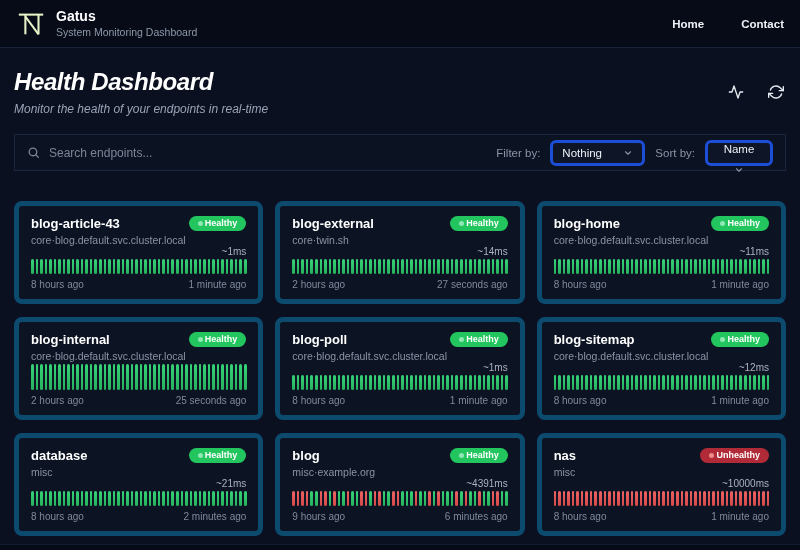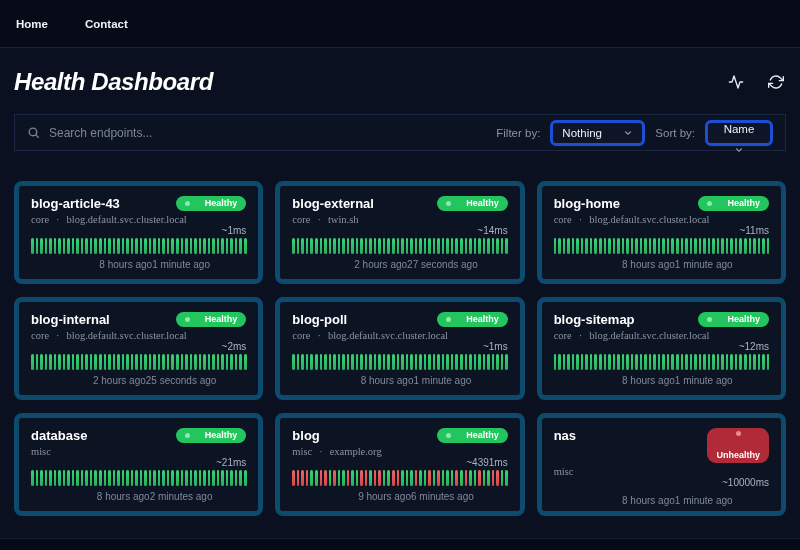--- a/index.html
+++ b/index.html
@@ -70,55 +70,68 @@
     border:5px solid #0c4a6e;
     border-radius:8px;
     padding:10px 12px 9px;
     height:103px;
     cursor:pointer;
     display:flex; flex-direction:column;
   }
   .card-head { display:flex; justify-content:space-between; align-items:flex-start; }
   .ep-name { font-size:13px; font-weight:700; color:#ffffff; }
   .badge {
-    display:flex; align-items:center; gap:15px;
+    display:flex; align-items:center; gap:2px;
     border-radius:9px; padding:3px 9px;
     font-size:9px; font-weight:700; color:#ffffff; line-height:1;
   }
   .badge .dot { width:5px; height:5px; border-radius:50%; }
   .badge.healthy { background:#22c55e; }
   .badge.healthy .dot { background:#90e7b4; }
-  .badge.unhealthy { background:#b02a37;flex-direction:column; }
+  .badge.unhealthy { background:#b02a37; }
   .badge.unhealthy .dot { background:#f08a8a; }
-  .meta { margin-top:3px; font-size:10.5px; color:#8a94a6; display:flex; gap:7px; align-items:center;font-family:Liberation Serif, serif; }
+  .meta { margin-top:3px; font-size:10.5px; color:#8a94a6; display:flex; align-items:center; }
   .latency { margin-top:auto; text-align:right; font-size:10px; color:#aab3c2; }
   .bars { margin-top:2px; display:flex; gap:2px; height:26px; }
   .bar { flex:1; border-radius:1.5px; }
   .bar.up   { background:linear-gradient(180deg,#36d476 0%,#27b15e 100%); }
   .bar.down { background:linear-gradient(180deg,#ee6363 0%,#d44848 100%); }
-  .card-foot { margin-top:5px; display:flex; justify-content:center; font-size:10px; color:#7f8a9c;margin-left:32px; }
+  .card-foot { margin-top:5px; display:flex; justify-content:space-between; font-size:10px; color:#7f8a9c; }
 
   
   .footer { flex:0 0 12px; margin-top:8px; background:#050b16; border-top:1px solid #131c30; }
 </style>
 </head>
 <body>
 
 <header class="topbar">
+  <div class="brand">
+    <svg class="brand-logo" viewBox="0 0 32 32" fill="none" stroke="#e9f3c8" stroke-width="2.2">
+      <path d="M3 6 H29"></path>
+      <path d="M10 6 V27"></path>
+      <path d="M10 8 L24 27"></path>
+      <path d="M24 6 V27"></path>
+    </svg>
+    <div>
+      <div class="brand-title">Gatus</div>
+      <div class="brand-sub">System Monitoring Dashboard</div>
+    </div>
+  </div>
   <nav class="topnav">
     <a>Home</a>
     <a>Contact</a>
   </nav>
 </header>
 
 <main>
 
   <section class="hero">
     <div>
       <h1>Health Dashboard</h1>
+      <div class="hero-sub">Monitor the health of your endpoints in real-time</div>
     </div>
     <div class="hero-actions">
       <button class="icon-btn" title="Activity">
         <svg width="16" height="16" viewBox="0 0 24 24" fill="none" stroke-width="2" stroke-linecap="round" stroke-linejoin="round">
           <polyline points="22 12 18 12 15 21 9 3 6 12 2 12"></polyline>
         </svg>
       </button>
       <button class="icon-btn" title="Refresh">
         <svg width="16" height="16" viewBox="0 0 24 24" fill="none" stroke-width="2" stroke-linecap="round" stroke-linejoin="round">
           <polyline points="23 4 23 10 17 10"></polyline>
@@ -367,21 +380,20 @@
         <span class="badge healthy">
           <span class="dot"></span>
           <span>Healthy</span>
         </span>
       </div>
       <div class="meta">
         <span>core</span>
         <span>·</span>
         <span>blog.default.svc.cluster.local</span>
       </div>
-      <div class="latency">~2ms</div>
       <div class="bars">
           <div class="bar up"></div>
           <div class="bar up"></div>
           <div class="bar up"></div>
           <div class="bar up"></div>
           <div class="bar up"></div>
           <div class="bar up"></div>
           <div class="bar up"></div>
           <div class="bar up"></div>
           <div class="bar up"></div>

